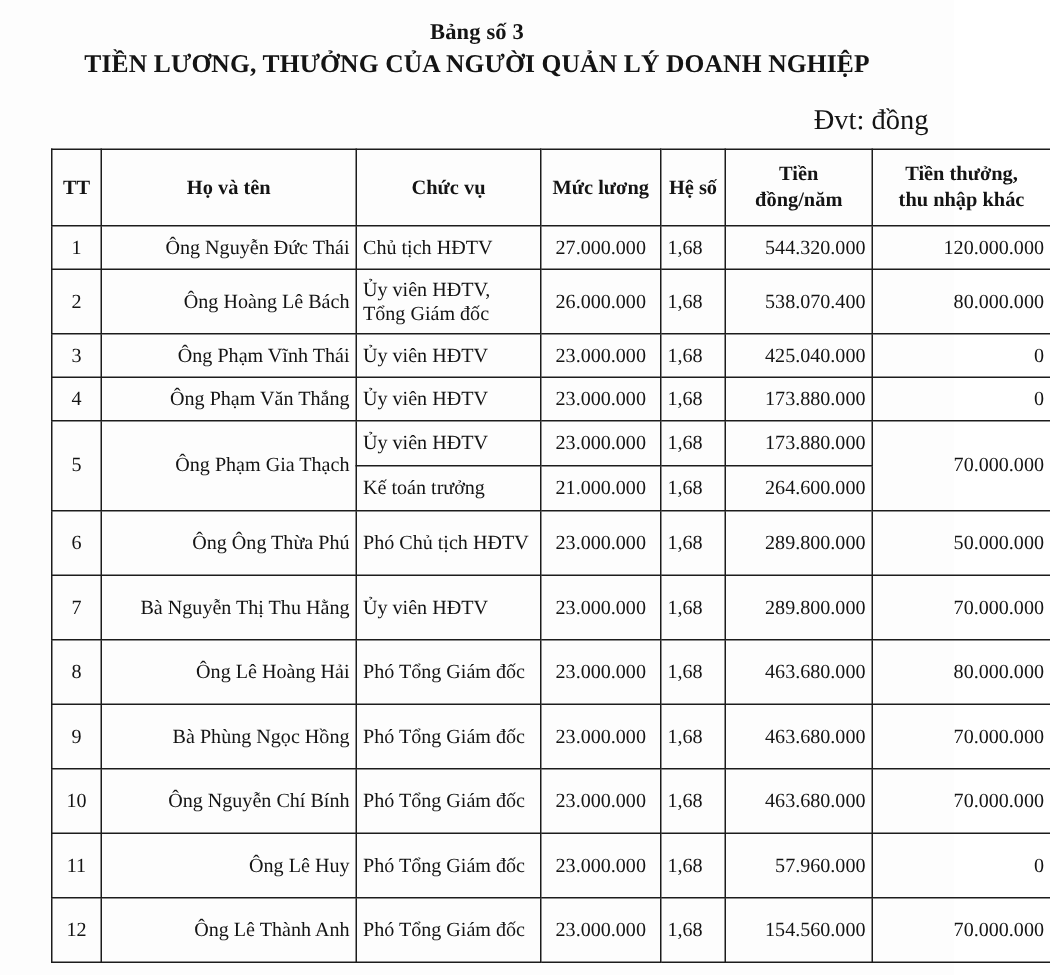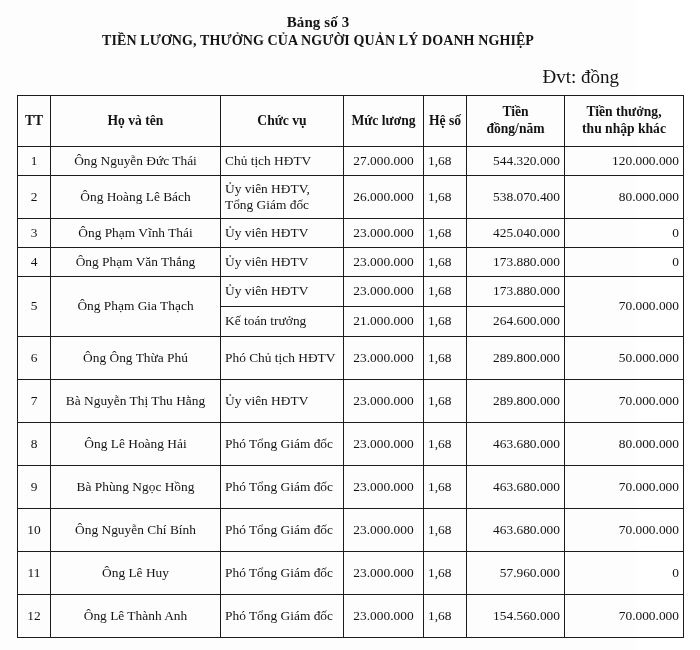--- a/index.html
+++ b/index.html
@@ -26,35 +26,35 @@
     text-align: center;
     padding-top: 13px;
   }
   .title-line-1 {
     font-size: 15px;
     font-weight: bold;
     line-height: 1.25;
     letter-spacing: 0.1px;
   }
   .title-line-2 {
-    font-size: 14px;
+    font-size: 17px;
     font-weight: bold;
     line-height: 1.3;
     letter-spacing: 0.1px;
     white-space: nowrap;
   }
   .unit-line {
     text-align: right;
     font-size: 19px;
     padding-right: 17px;
     margin-top: 16px;
     margin-bottom: 7px;
   }
   .table-wrap {
-    padding-left: 17px;
+    padding-left: 34px;
     padding-right: 17px;
   }
   table.salary-table {
     border-collapse: collapse;
     width: 666px;
     table-layout: fixed;
     font-size: 13.4px;
   }
   table.salary-table th,
   table.salary-table td {
@@ -74,21 +74,21 @@
   col.c-pos     { width: 123px; }
   col.c-rate    { width: 80px; }
   col.c-coef    { width: 43px; }
   col.c-annual  { width: 98px; }
   col.c-bonus   { width: 119px; }
 
   td.cell-tt {
     text-align: center;
   }
   td.cell-name {
-    text-align: center;
+    text-align: right;
     padding-left: 6px;
   }
   td.cell-pos {
     text-align: left;
     padding-left: 5px;
   }
   td.cell-rate {
     text-align: center;
     white-space: nowrap;
   }

